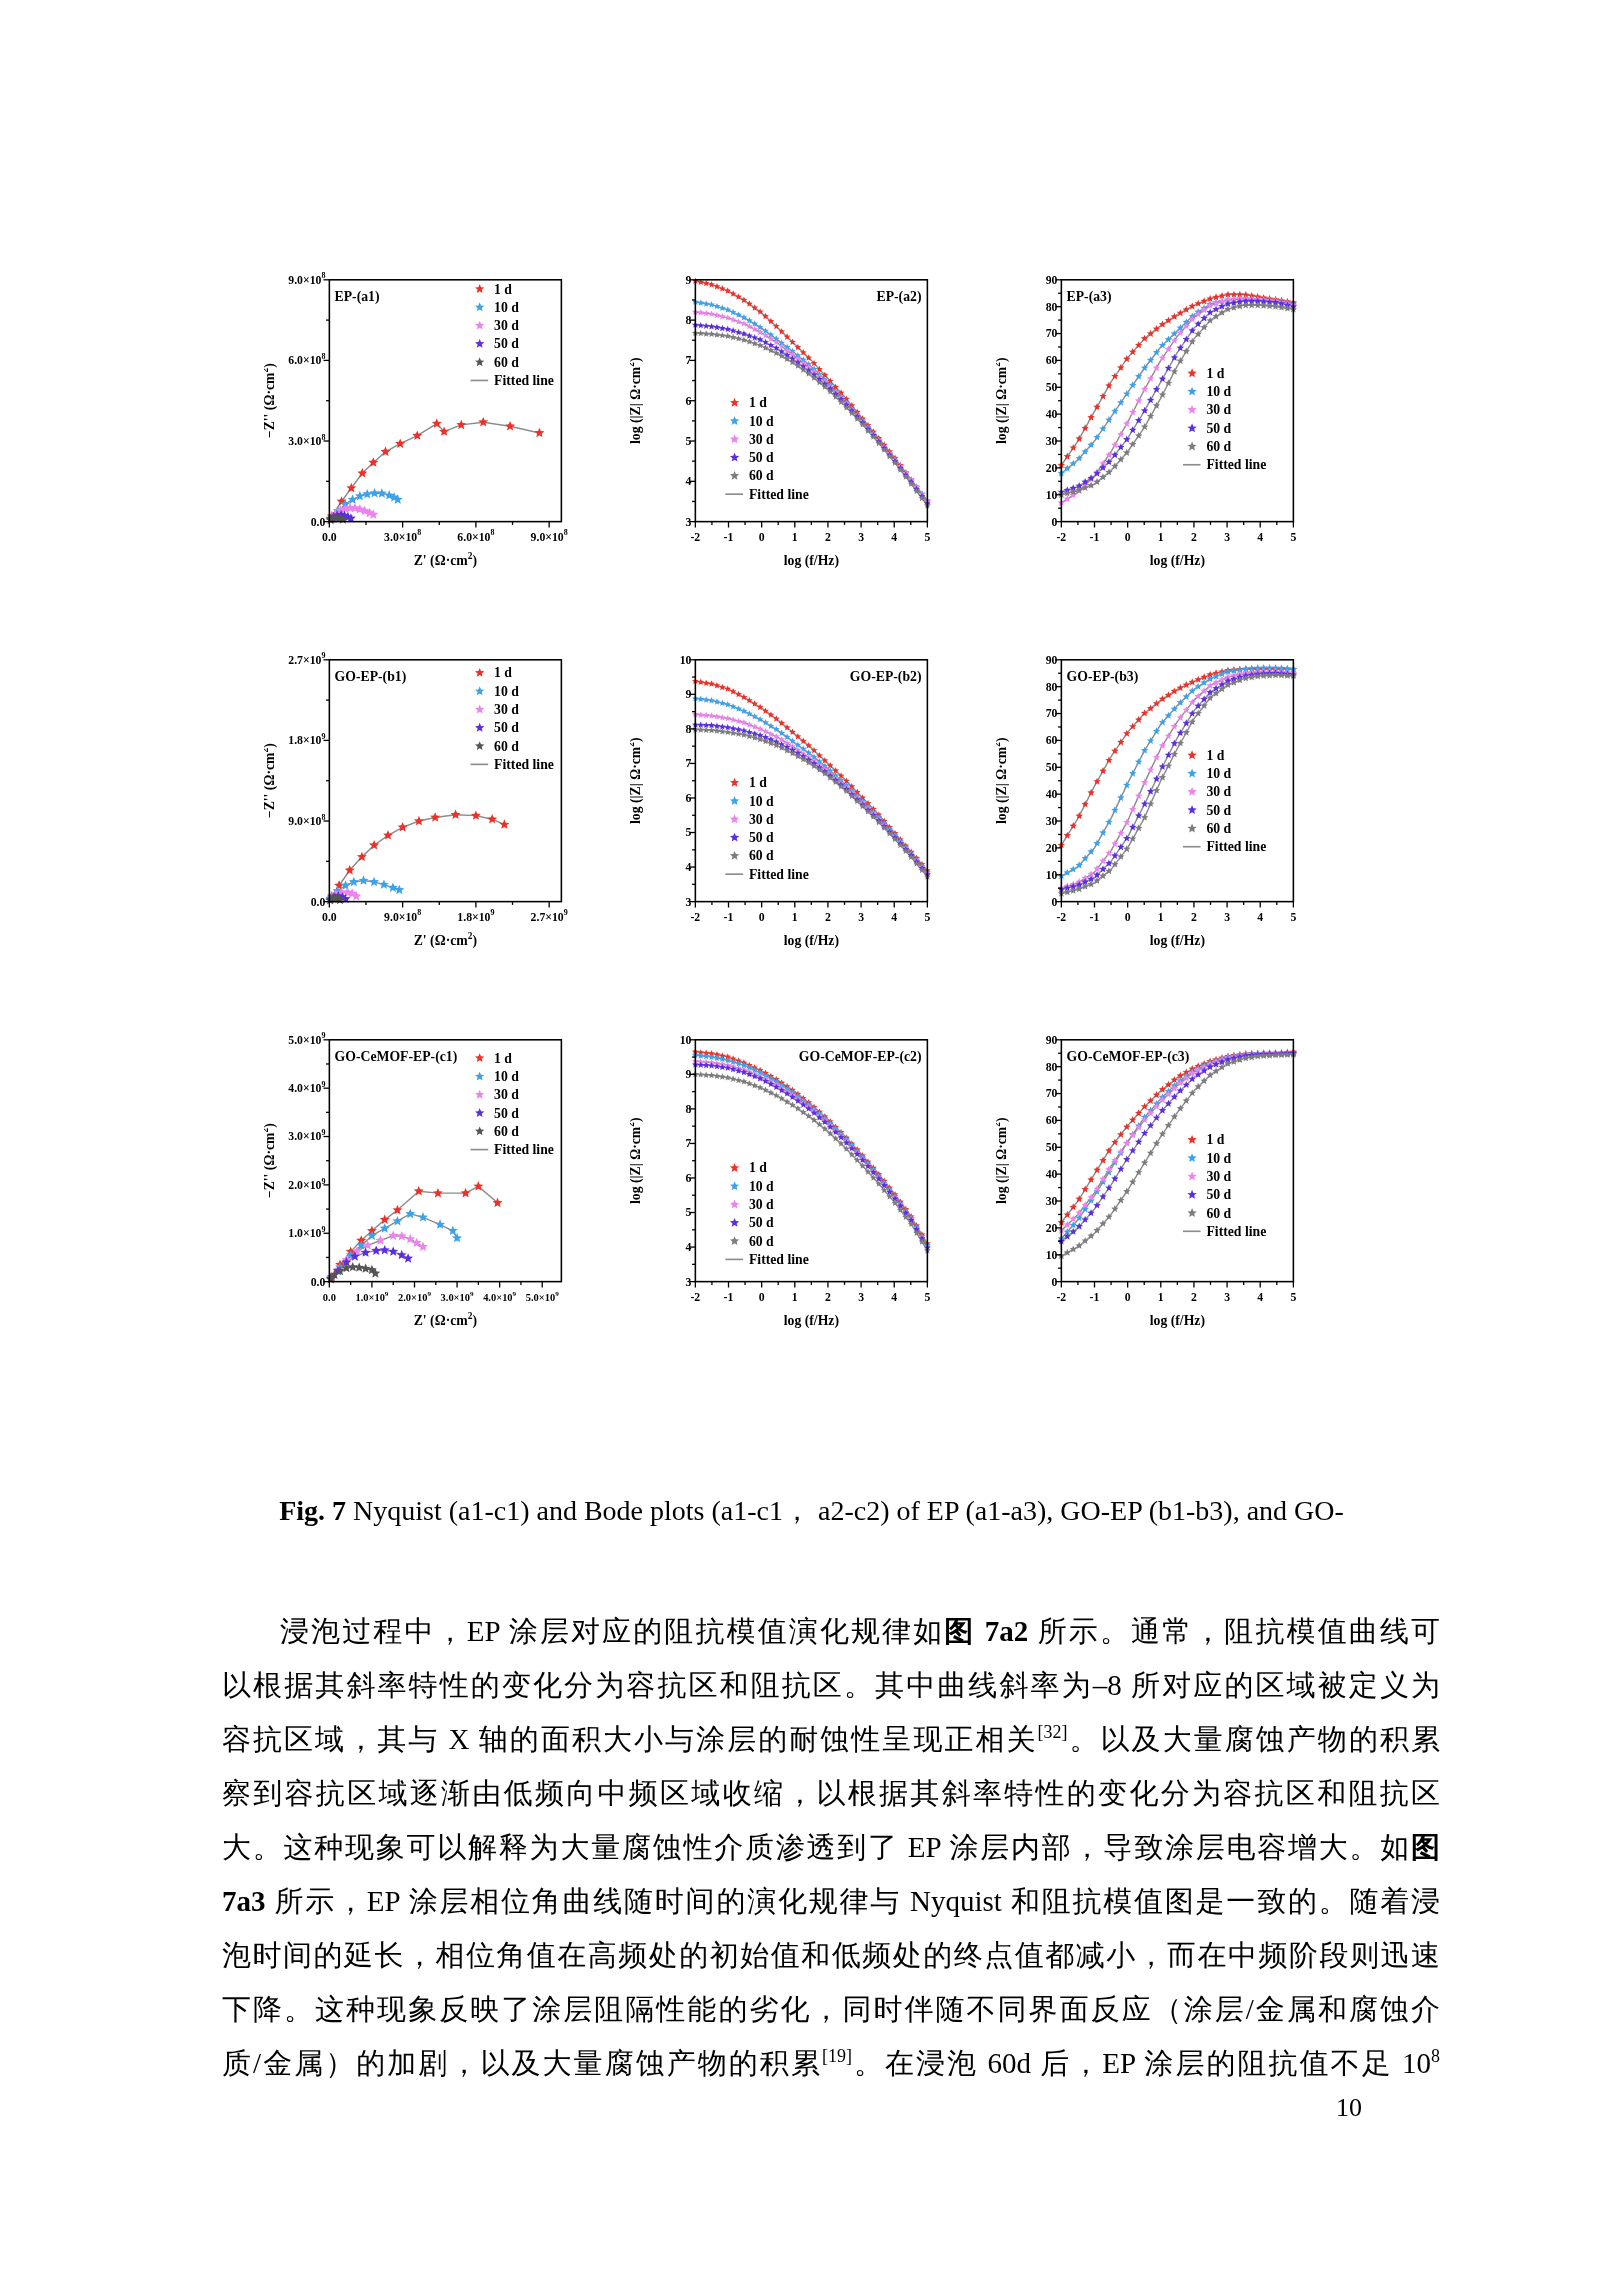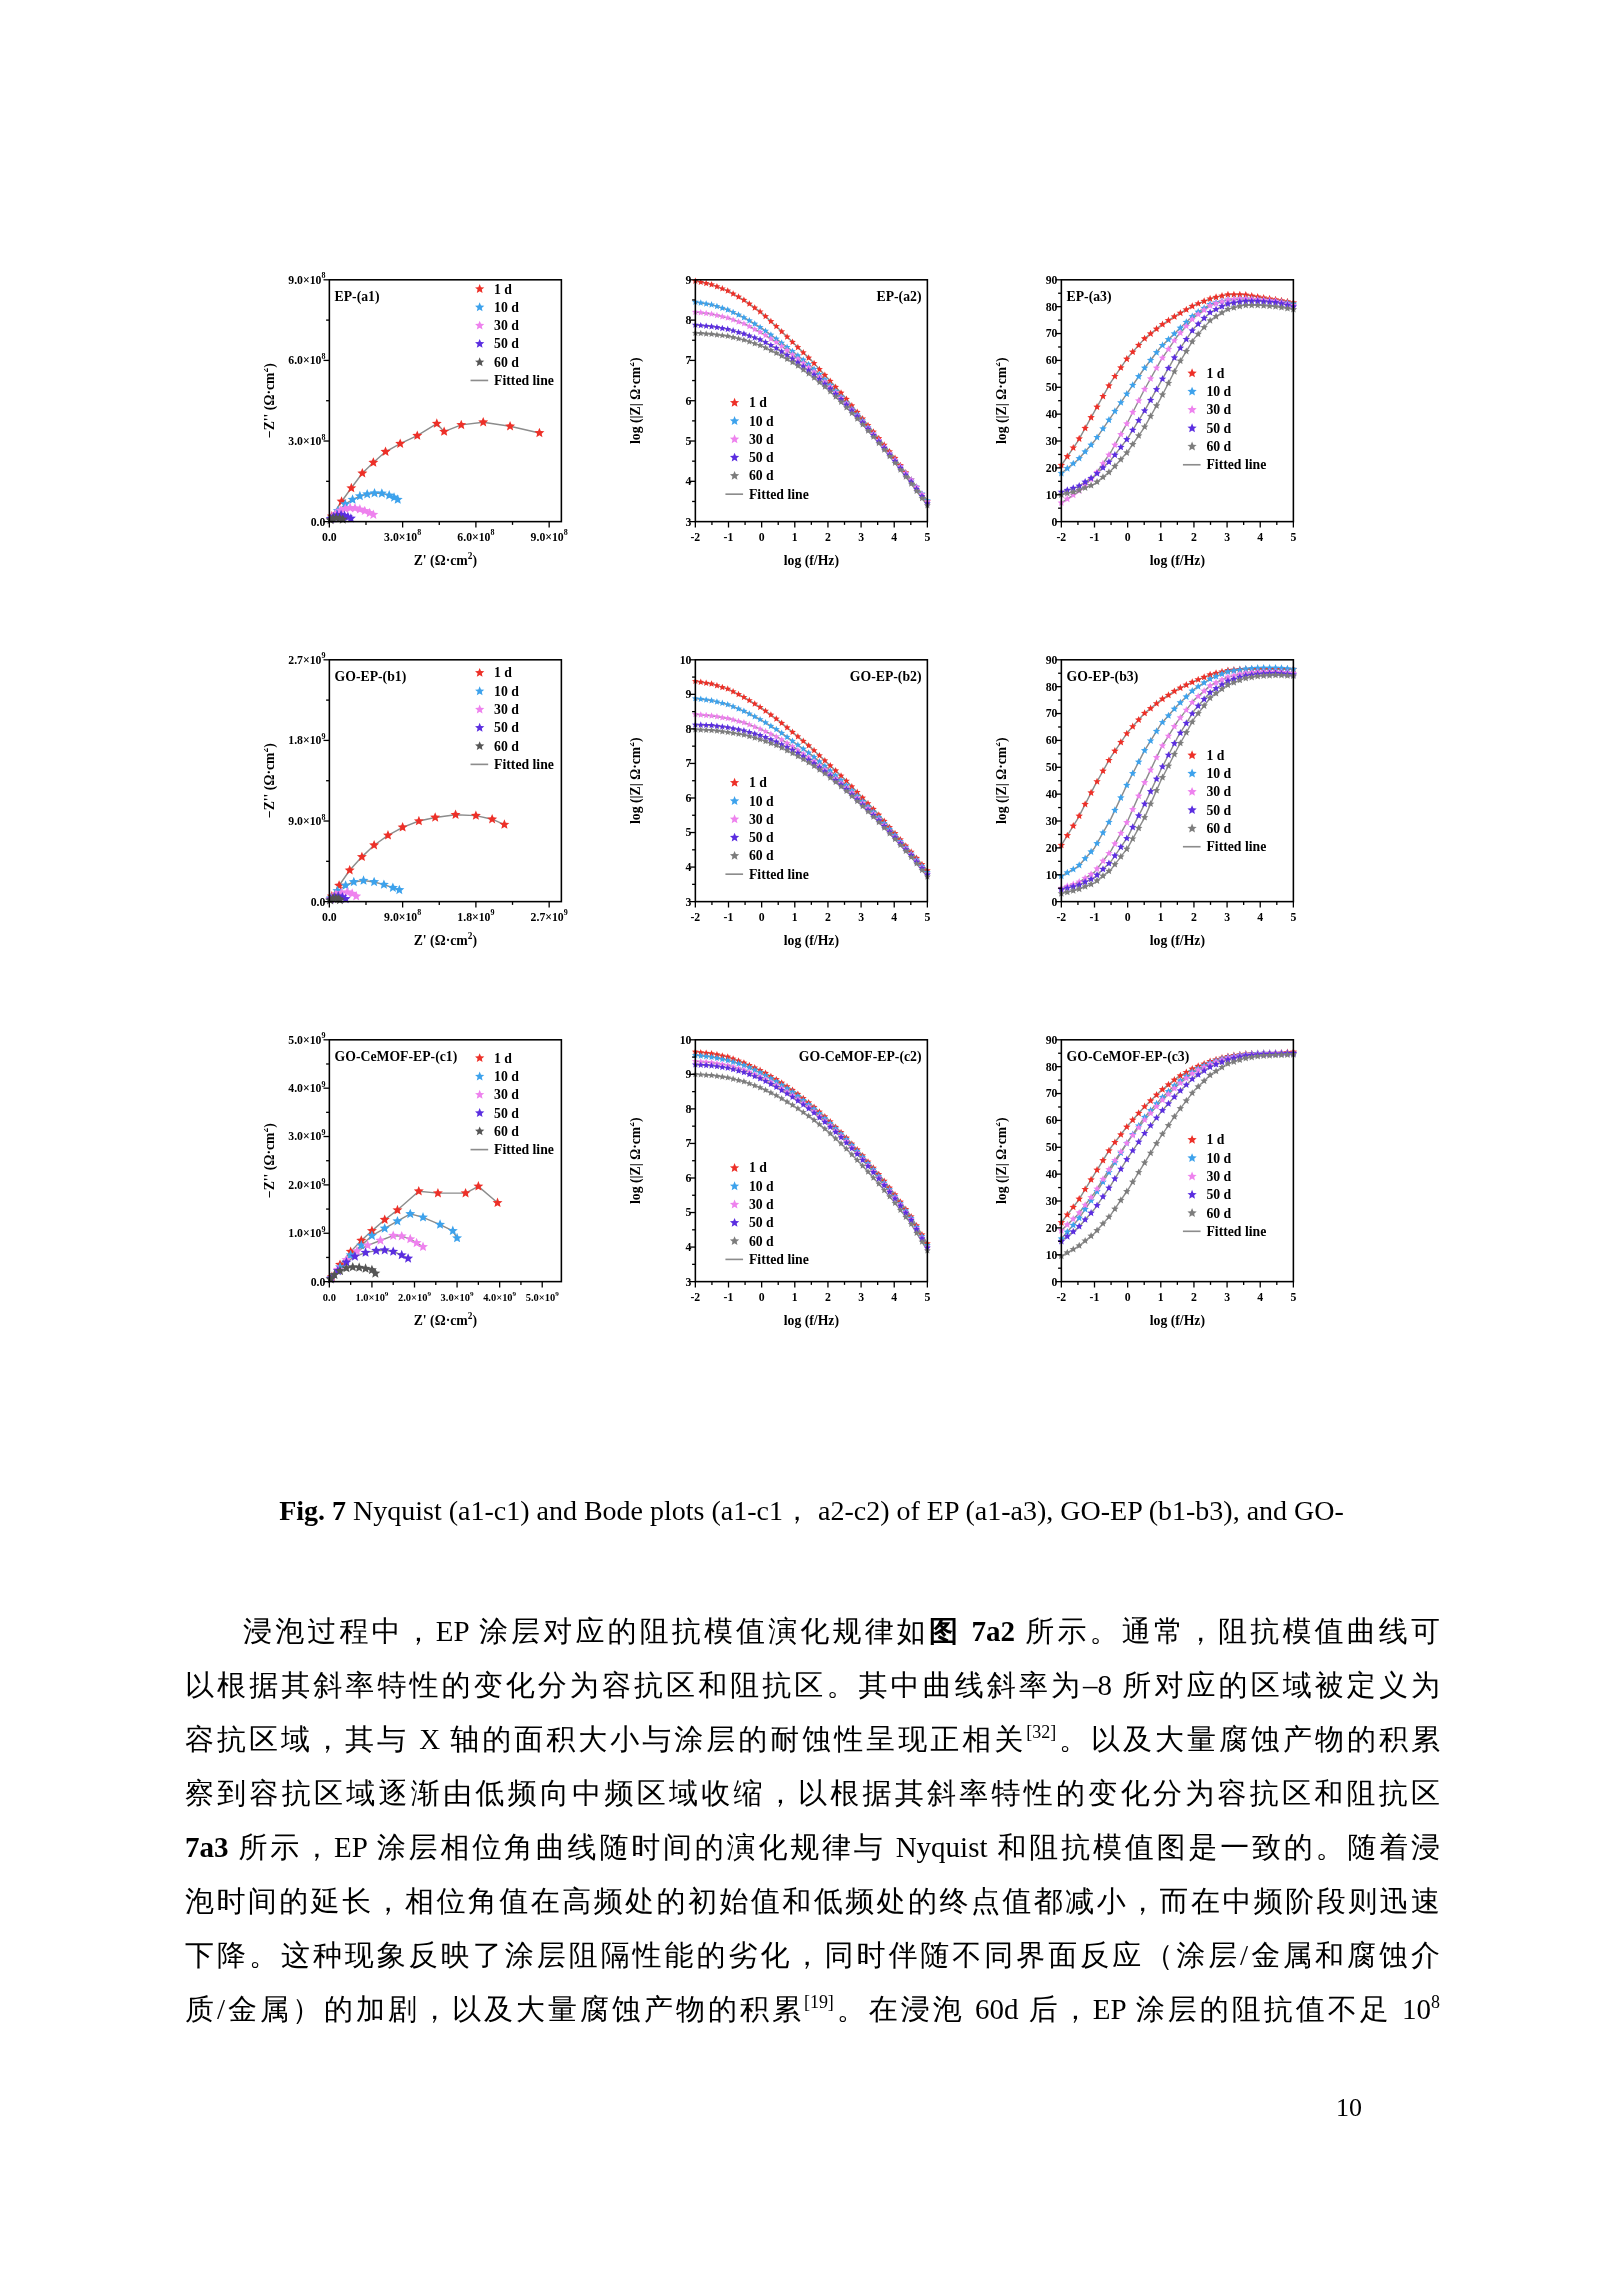--- a/index.html
+++ b/index.html
@@ -8,21 +8,21 @@
   #figure-grid{position:absolute;left:264px;top:263px;display:grid;grid-template-columns:repeat(3,366px);grid-auto-rows:380px;}
   .panel{position:relative;width:366px;height:380px;}
   svg{display:block;}
   svg text{font-family:"Liberation Serif","DejaVu Serif",serif;font-weight:bold;fill:#000;}
   .caption{position:absolute;left:183px;width:1257px;text-align:center;font-size:29px;}
   #caption-zh{top:1353px;}
   #caption-zh .line{line-height:63px;}
   #caption-en{top:1480px;font-size:28px;}
   #caption-en .line{line-height:62px;text-align:center;}
   #paragraph{position:absolute;left:185px;top:1604px;width:1255px;font-size:29px;}
-  #paragraph .line{height:54px;line-height:54px;text-align:justify;text-align-last:justify;}
+  #paragraph .line{height:54px;line-height:54px;text-align:justify;text-align-last:justify;margin-left:37px;}
   #paragraph .line.indent{text-indent:58px;}
   sup{font-size:0.62em;line-height:0;}
   .b{font-weight:bold;}
   #page-number{position:absolute;left:1336px;top:2093px;font-size:26px;}
 </style>
 </head>
 <body>
 
 <div class="page">
   <div id="figure-grid">
@@ -686,20 +686,21 @@
   </div>
 
   <div id="caption-en" class="caption">
       <div class="line"><span class="b">Fig. 7 </span><span>Nyquist (a1-c1) and Bode plots (a1-c1， a2-c2) of EP (a1-a3), GO-EP (b1-b3), and GO-</span></div>
     </div>
   <div id="paragraph">
       <div class="line indent"><span>浸泡过程中，EP 涂层对应的阻抗模值演化规律如</span><span class="b">图 7a2</span><span> 所示。通常，阻抗模值曲线可</span></div>
       <div class="line"><span>以根据其斜率特性的变化分为容抗区和阻抗区。其中曲线斜率为–8 所对应的区域被定义为</span></div>
       <div class="line"><span>容抗区域，其与 X 轴的面积大小与涂层的耐蚀性呈现正相关</span><sup>[32]</sup><span>。以及大量腐蚀产物的积累</span></div>
       <div class="line"><span>察到容抗区域逐渐由低频向中频区域收缩，以根据其斜率特性的变化分为容抗区和阻抗区</span></div>
+      <div class="line"><span>大。这种现象可以解释为大量腐蚀性介质渗透到了 EP 涂层内部，导致涂层电容增大。如</span><span class="b">图</span></div>
       <div class="line"><span class="b">7a3</span><span> 所示，EP 涂层相位角曲线随时间的演化规律与 Nyquist 和阻抗模值图是一致的。随着浸</span></div>
       <div class="line"><span>泡时间的延长，相位角值在高频处的初始值和低频处的终点值都减小，而在中频阶段则迅速</span></div>
       <div class="line"><span>下降。这种现象反映了涂层阻隔性能的劣化，同时伴随不同界面反应（涂层/金属和腐蚀介</span></div>
       <div class="line"><span>质/金属）的加剧，以及大量腐蚀产物的积累</span><sup>[19]</sup><span>。在浸泡 60d 后，EP 涂层的阻抗值不足 10</span><sup>8</sup></div>
     </div>
 
   <div id="page-number">10</div>
 </div>
 
 

